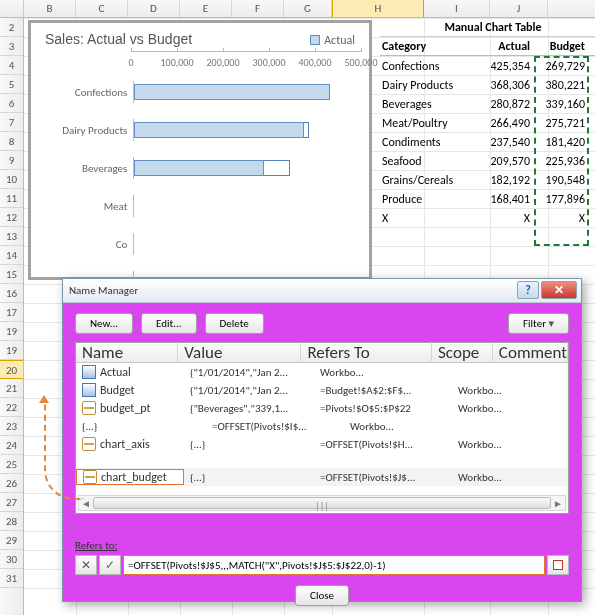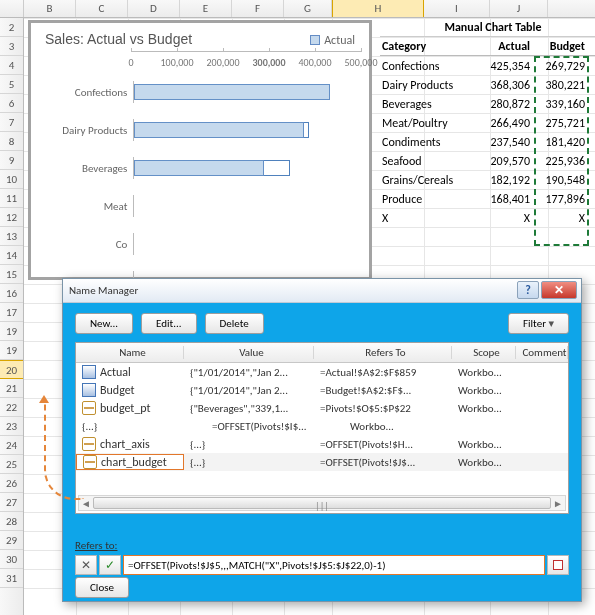--- a/index.html
+++ b/index.html
@@ -36,67 +36,67 @@
   .tbl { position: absolute; left: 356px; top: 0; width: 226px; }
   .tbl-title { text-align:center; font-weight:bold; height:19px; line-height:19px; border-bottom:1px solid #ccc; }
   .tbl-row { display:flex; height:19px; align-items:center; }
   .c-cat { width: 90px; padding-left:2px; }
   .c-act { width: 64px; text-align:right; padding-right:4px; }
   .c-bud { width: 55px; text-align:right; padding-right:4px; }
   .hdr { font-weight:bold; border-bottom:1px solid #bbb; }
   .bud-wrap { position:absolute; left: 510px; top: 38px; width: 55px; height: 190px; border: 2px dashed #1e7a38; pointer-events:none; }
 
   
-  .dialog { position:absolute; left: 62px; top: 278px; width: 520px; height: 324px; background: #0ea5e9; border: 1px solid #7a94a8; box-shadow: 3px 3px 10px rgba(0,0,0,0.35); font-size: 11px; }
+  .dialog { position:absolute; left: 62px; top: 278px; width: 520px; height: 324px; background: #d946ef; border: 1px solid #7a94a8; box-shadow: 3px 3px 10px rgba(0,0,0,0.35); font-size: 11px; }
   .titlebar { position:relative; height:24px; background: linear-gradient(#fff,#e2eaf4); border-bottom:1px solid #c0cad6; display:flex; align-items:center; padding:0 6px; color:#333; }
   .ttx { font-size:11px; }
   .winbtns { position:absolute; right:4px; top:2px; display:flex; gap:2px; }
   .winbtn { width:22px; height:18px; border:1px solid #8ba2ba; border-radius:2px; display:flex; align-items:center; justify-content:center; font-size:12px; font-weight:bold; }
   .winbtn.q { background: linear-gradient(#eaf2fb,#c6d8ee); color:#2a5a9e; }
   .winbtn.x { width:36px; background: linear-gradient(#f08e82,#c6382b); color:#fff; }
 
   .dlg-body { padding: 10px 12px; }
   .btnrow { display:flex; align-items:flex-start; gap:8px; margin-bottom:8px; }
   .btnrow .spacer { flex:1; }
   .btn { background: linear-gradient(#fff,#e6e6e6); border:1px solid #9d9d9d; border-radius:3px; padding:3px 14px; font-size:11px; }
   .btn.drop::after { content:" \25BE"; color:#555; }
 
   .listbox { background:#fff; border:1px solid #a0a0a0; height: 172px; position:relative; }
   .lh { display:flex; background: linear-gradient(#fcfcfc,#ececec); border-bottom:1px solid #c7c7c7; height:20px; align-items:center; }
-  .lh > div { border-right:1px solid #d6d6d6; padding-left:6px; font-size:11px; color:#333;text-align:center; }
+  .lh > div { border-right:1px solid #d6d6d6; padding-left:6px; font-size:17px; color:#333; }
   .lc-name { width: 108px; }
   .lc-val { width: 130px; }
   .lc-ref { width: 138px; }
   .lc-scope { width: 64px; }
   .lc-com { flex:1; }
   .lrow { display:flex; height:18px; align-items:center; }
   .lrow > div { padding-left:6px; font-size:11px; color:#333; overflow:hidden; white-space:nowrap; text-overflow:ellipsis; }
   .icon { width:14px; height:14px; display:inline-block; margin-right:4px; vertical-align:middle; }
   .icon-tbl { background: linear-gradient(#fff,#a7c0e2); border:1px solid #4475b7; }
   .icon-nm { background:#fff; border:1px solid #c09030; border-radius:2px; position:relative; }
   .icon-nm::after { content:""; position:absolute; left:1px; right:1px; top:5px; height:2px; background:#d0a050; }
-  .lrow.sel { background:#f3f3f3; }
+  .lrow.sel { background:#f3f3f3;margin-top:15px; }
   .lrow.sel .lc-name-cell{ border:1px solid #e2772b; background:#fff; }
   .lc-name-cell { width: 108px; display:flex; align-items:center; }
 
   .hscroll { position:absolute; left:2px; right:2px; bottom:2px; height:16px; background:#f4f4f4; border:1px solid #d6d6d6; display:flex; align-items:center; justify-content:center; }
   .hthumb { position:absolute; left:14px; right:14px; top:1px; bottom:1px; background:linear-gradient(#fafafa,#dedede); border:1px solid #bbb; border-radius:2px; }
   .hscroll .arrow { width:14px; text-align:center; color:#777; font-size:10px;}
   .hscroll .arrow.l{position:absolute;left:0;}
   .hscroll .arrow.r{position:absolute;right:0;}
 
   .refersto { margin-top:24px; }
   .refersto-lbl { font-size:11px; color:#333; text-decoration:underline; }
   .refrow { display:flex; align-items:center; margin-top:3px; gap:2px; }
   .smallbtn { width:22px; height:20px; border:1px solid #b7b7b7; background:linear-gradient(#fff,#e6e6e6); display:flex; align-items:center; justify-content:center; font-size:11px; color:#555; }
   .refinput { flex:1; height:20px; border:1px solid #e2772b; background:#fff; padding:0 4px; font-size:11px; }
   .picker { width:22px; height:20px; border:1px solid #b7b7b7; background:linear-gradient(#fff,#e6e6e6); display:flex; align-items:center; justify-content:center; }
   .picker-inner{ width:10px;height:10px;border:1px solid #c03030;background:#fff;}
 
-  .dlg-foot { display:flex; justify-content:flex-start; margin-top:2px; }
+  .dlg-foot { display:flex; justify-content:center; margin-top:10px; }
 
   
   .arrow-curve { position:absolute; left: 44px; top: 400px; width: 40px; height: 100px; border-left: 2px dashed #e5863a; border-bottom: 2px dashed #e5863a; border-radius: 0 0 0 30px; pointer-events:none; }
   .arrow-head-up { position:absolute; left: 39px; top: 395px; width:0;height:0;border-left:5px solid transparent;border-right:5px solid transparent;border-bottom:8px solid #e5863a;}
 </style>
 </head>
 <body>
 
 <div class="sheet">
 
@@ -199,21 +199,21 @@
         <span>Actual</span>
       </div>
       <div class="x-axis" id="x-axis">
           <div class="x-tick" style="left: 0%;"></div>
           <div class="x-lbl" style="left: 0%;">0</div>
           <div class="x-tick" style="left: 20%;"></div>
           <div class="x-lbl" style="left: 20%;">100,000</div>
           <div class="x-tick" style="left: 40%;"></div>
           <div class="x-lbl" style="left: 40%;">200,000</div>
           <div class="x-tick" style="left: 60%;"></div>
-          <div class="x-lbl" style="left: 60%; font-weight: bold;">300,000</div>
+          <div class="x-lbl" style="left: 60%;">300,000</div>
           <div class="x-tick" style="left: 80%;"></div>
           <div class="x-lbl" style="left: 80%;">400,000</div>
           <div class="x-tick" style="left: 100%;"></div>
           <div class="x-lbl" style="left: 100%;">500,000</div>
         </div>
       <div id="bars">
           <div class="bar-row">
             <div class="bar-lbl">Confections</div>
             <div class="bar-area">
               <div class="bar-outer" style="width: 195.663px;"></div>
@@ -332,21 +332,20 @@
           <div class="lc-scope">Scope</div>
           <div class="lc-com">Comment</div>
         </div>
         <div id="dlgrows">
             <div class="lrow">
               <div class="lc-name lc-name-cell">
                 <span class="icon icon-tbl"></span>
                 <span>Actual</span>
               </div>
               <div class="lc-val">{"1/01/2014","Jan 2...</div>
-              <div class="lc-ref">=Actual!$A$2:$F$859</div>
               <div class="lc-scope">Workbo...</div>
               <div class="lc-com"></div>
             </div>
             <div class="lrow">
               <div class="lc-name lc-name-cell">
                 <span class="icon icon-tbl"></span>
                 <span>Budget</span>
               </div>
               <div class="lc-val">{"1/01/2014","Jan 2...</div>
               <div class="lc-ref">=Budget!$A$2:$F$...</div>

